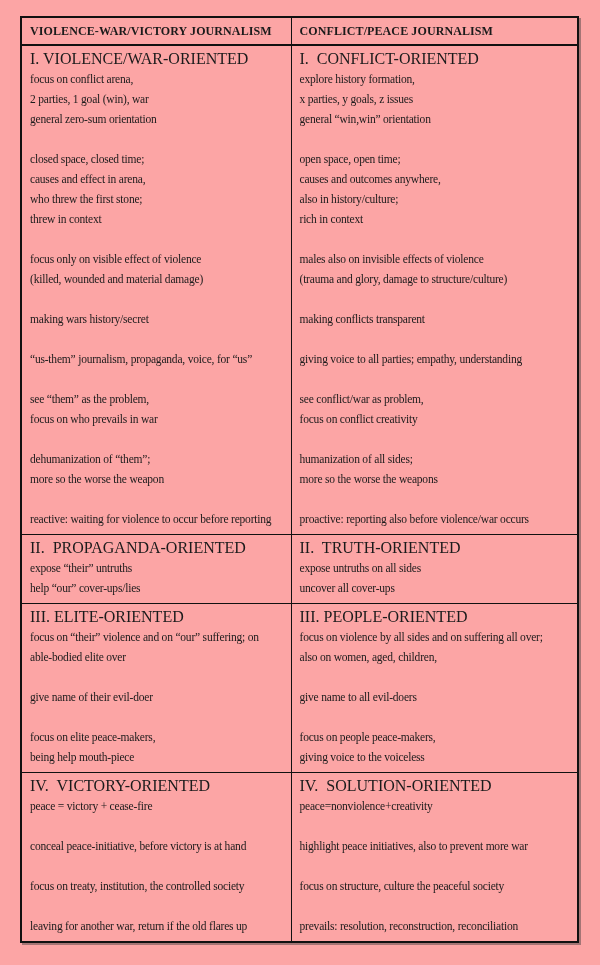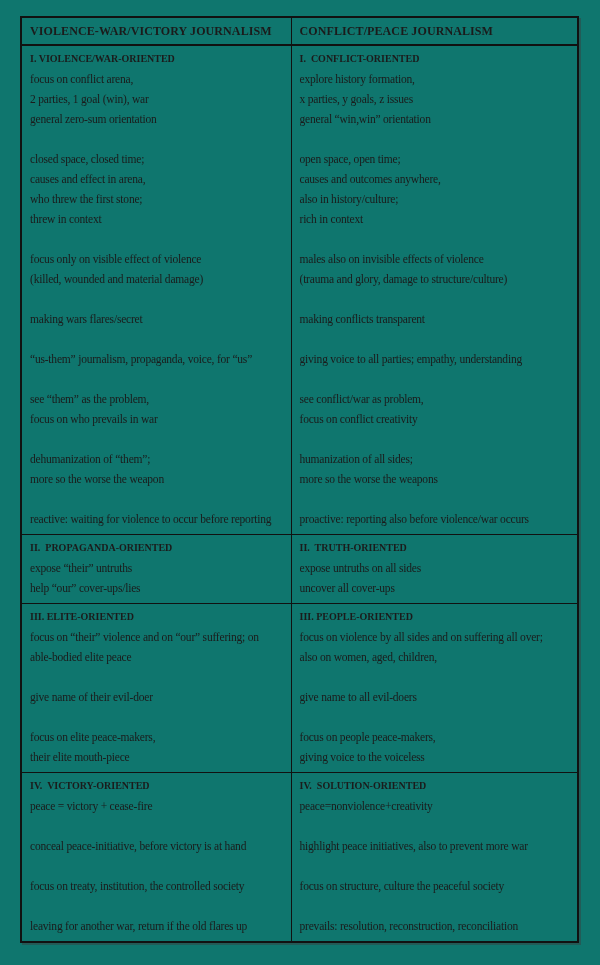--- a/index.html
+++ b/index.html
@@ -1,20 +1,20 @@
 <!DOCTYPE html>
 <html><head>
 <meta charset="utf-8">
 <style>
   * { box-sizing: border-box; }
   html, body { margin: 0; padding: 0; background: #ffffff; }
   .page {
     width: 600px;
     height: 965px;
-    background: #0f766e;
+    background: #fca5a5;
     font-family: "Liberation Serif", "DejaVu Serif", serif;
     color: #1b1b1b;
     position: relative;
     overflow: hidden;
   }
   table.cmp {
     position: absolute;
     left: 20px;
     top: 16px;
     width: 557px;
@@ -38,22 +38,22 @@
   }
   table.cmp td {
     border: 1.5px solid #111;
     vertical-align: top;
     padding: 3px 8px 5px 8px;
     overflow: hidden;
   }
   .cell-title {
     height: 20px;
     line-height: 20px;
-    font-weight: bold;
-    font-size: 10px;
+    font-weight: normal;
+    font-size: 16px;
     white-space: pre;
   }
   .line {
     height: 20px;
     line-height: 20px;
     font-size: 11.5px;
     letter-spacing: -0.2px;
     white-space: pre;
   }
 </style>
@@ -80,21 +80,21 @@
               <div class="line">general zero-sum orientation</div>
               <div class="line"></div>
               <div class="line">closed space, closed time;</div>
               <div class="line">causes and effect in arena,</div>
               <div class="line">who threw the first stone;</div>
               <div class="line">threw in context</div>
               <div class="line"></div>
               <div class="line">focus only on visible effect of violence</div>
               <div class="line">(killed, wounded and material damage)</div>
               <div class="line"></div>
-              <div class="line">making wars flares/secret</div>
+              <div class="line">making wars history/secret</div>
               <div class="line"></div>
               <div class="line">“us-them” journalism, propaganda, voice, for “us”</div>
               <div class="line"></div>
               <div class="line">see “them” as the problem,</div>
               <div class="line">focus on who prevails in war</div>
               <div class="line"></div>
               <div class="line">dehumanization of “them”;</div>
               <div class="line">more so the worse the weapon</div>
               <div class="line"></div>
               <div class="line">reactive: waiting for violence to occur before reporting</div>
@@ -143,26 +143,26 @@
               <div class="line">expose untruths on all sides</div>
               <div class="line">uncover all cover-ups</div>
             </div>
         </td>
       </tr>
       <tr>
         <td>
           <div class="cell-title">III. ELITE-ORIENTED</div>
           <div class="cell-lines">
               <div class="line">focus on “their” violence and on “our” suffering; on</div>
-              <div class="line">able-bodied elite peace</div>
+              <div class="line">able-bodied elite over</div>
               <div class="line"></div>
               <div class="line">give name of their evil-doer</div>
               <div class="line"></div>
               <div class="line">focus on elite peace-makers,</div>
-              <div class="line">their elite mouth-piece</div>
+              <div class="line">being help mouth-piece</div>
             </div>
         </td>
         <td>
           <div class="cell-title">III. PEOPLE-ORIENTED</div>
           <div class="cell-lines">
               <div class="line">focus on violence by all sides and on suffering all over;</div>
               <div class="line">also on women, aged, children,</div>
               <div class="line"></div>
               <div class="line">give name to all evil-doers</div>
               <div class="line"></div>

